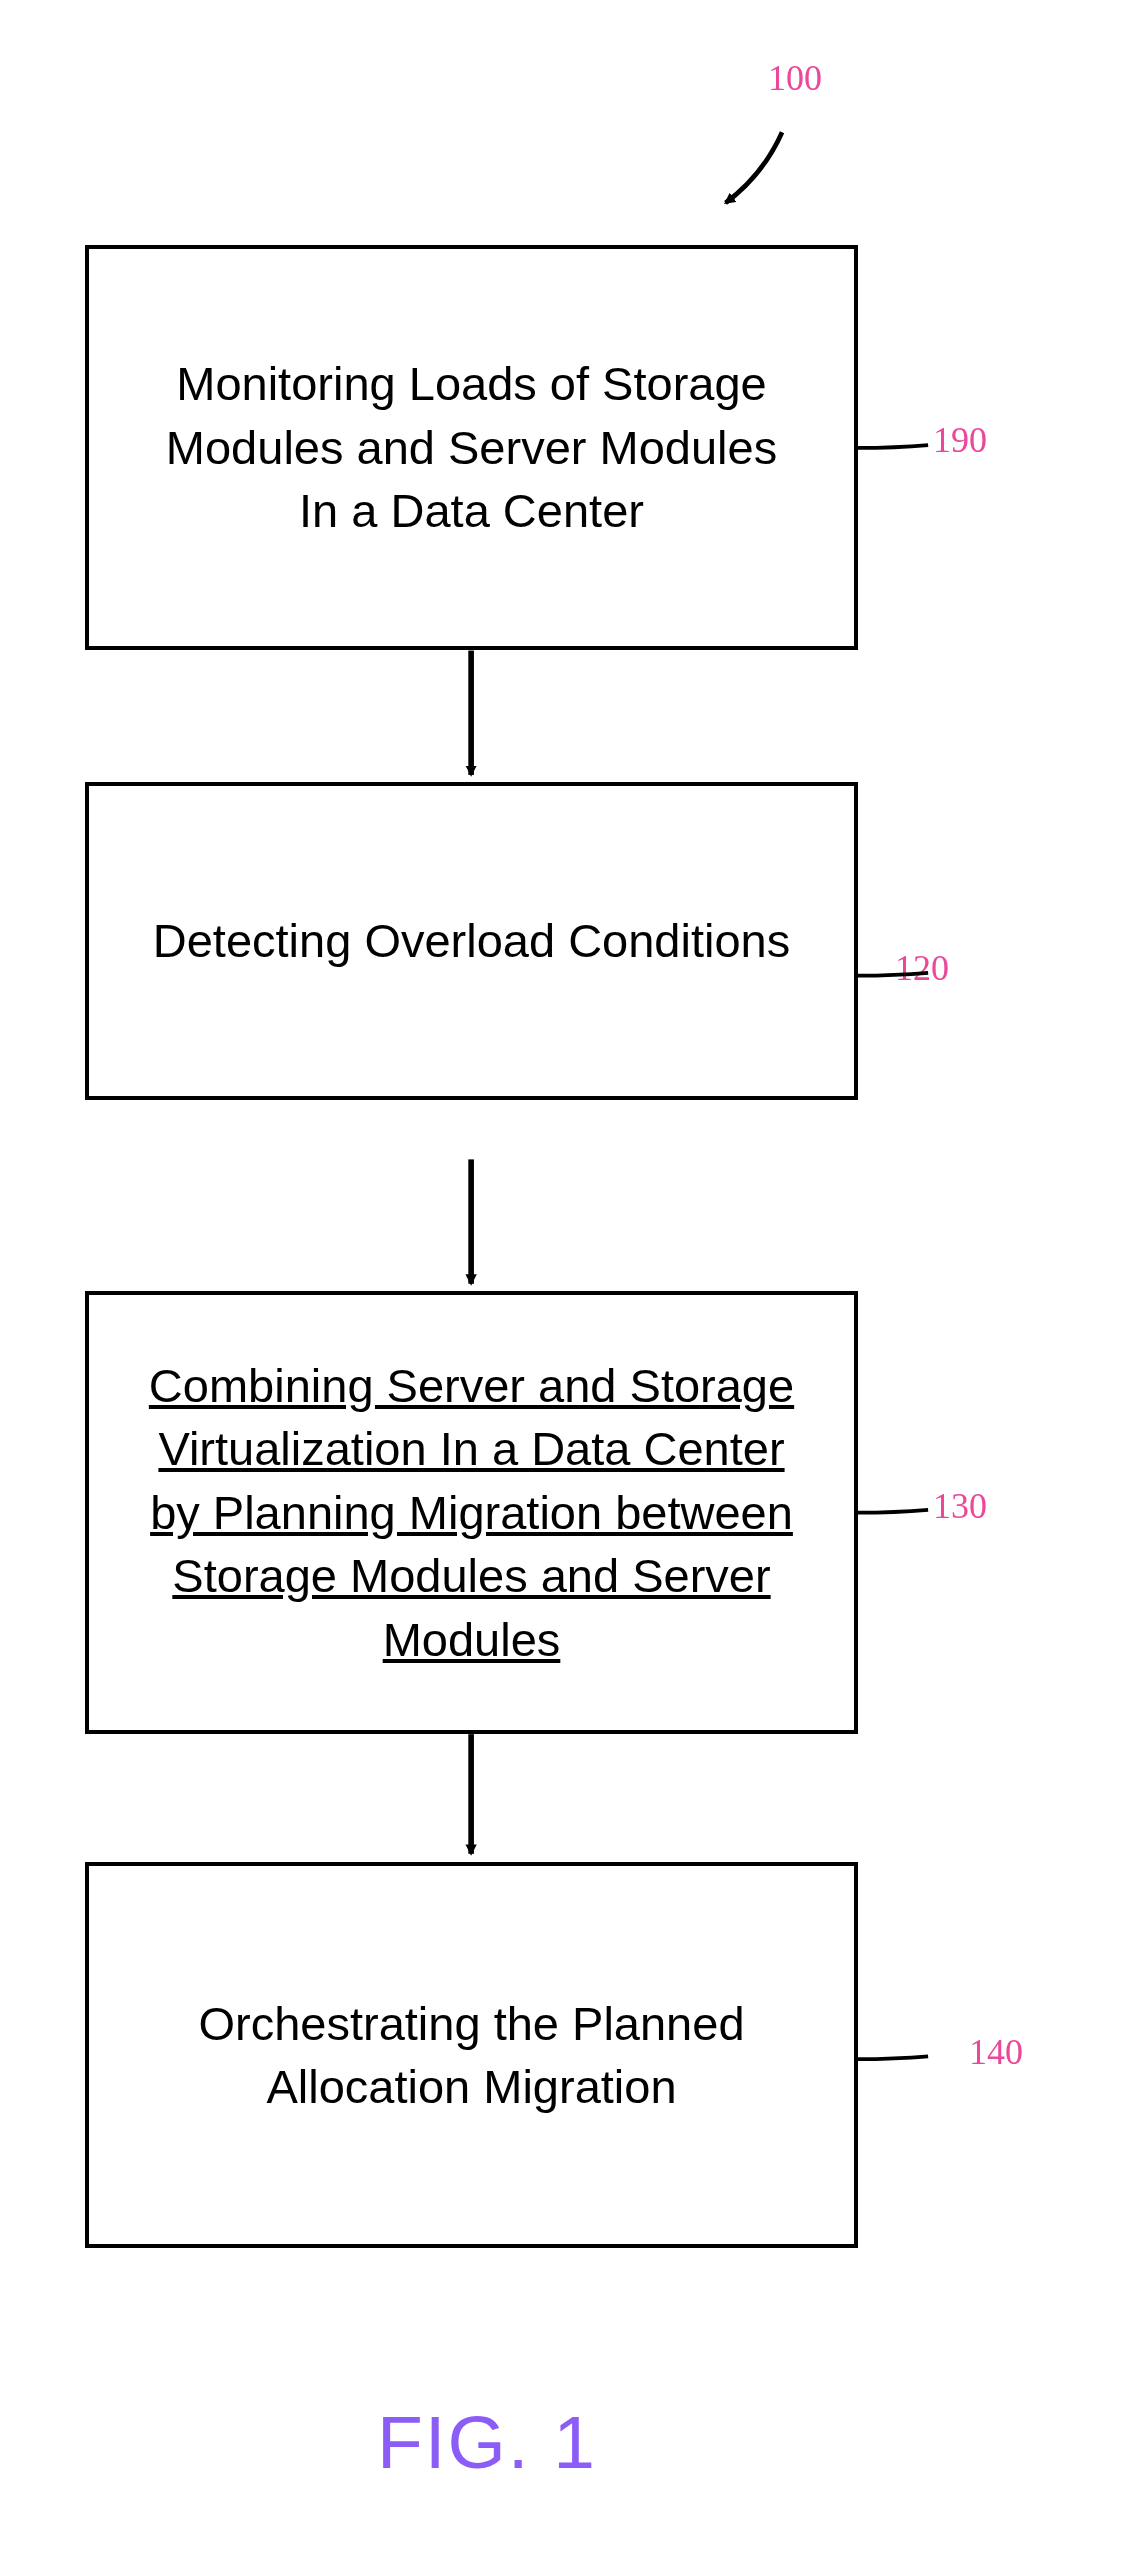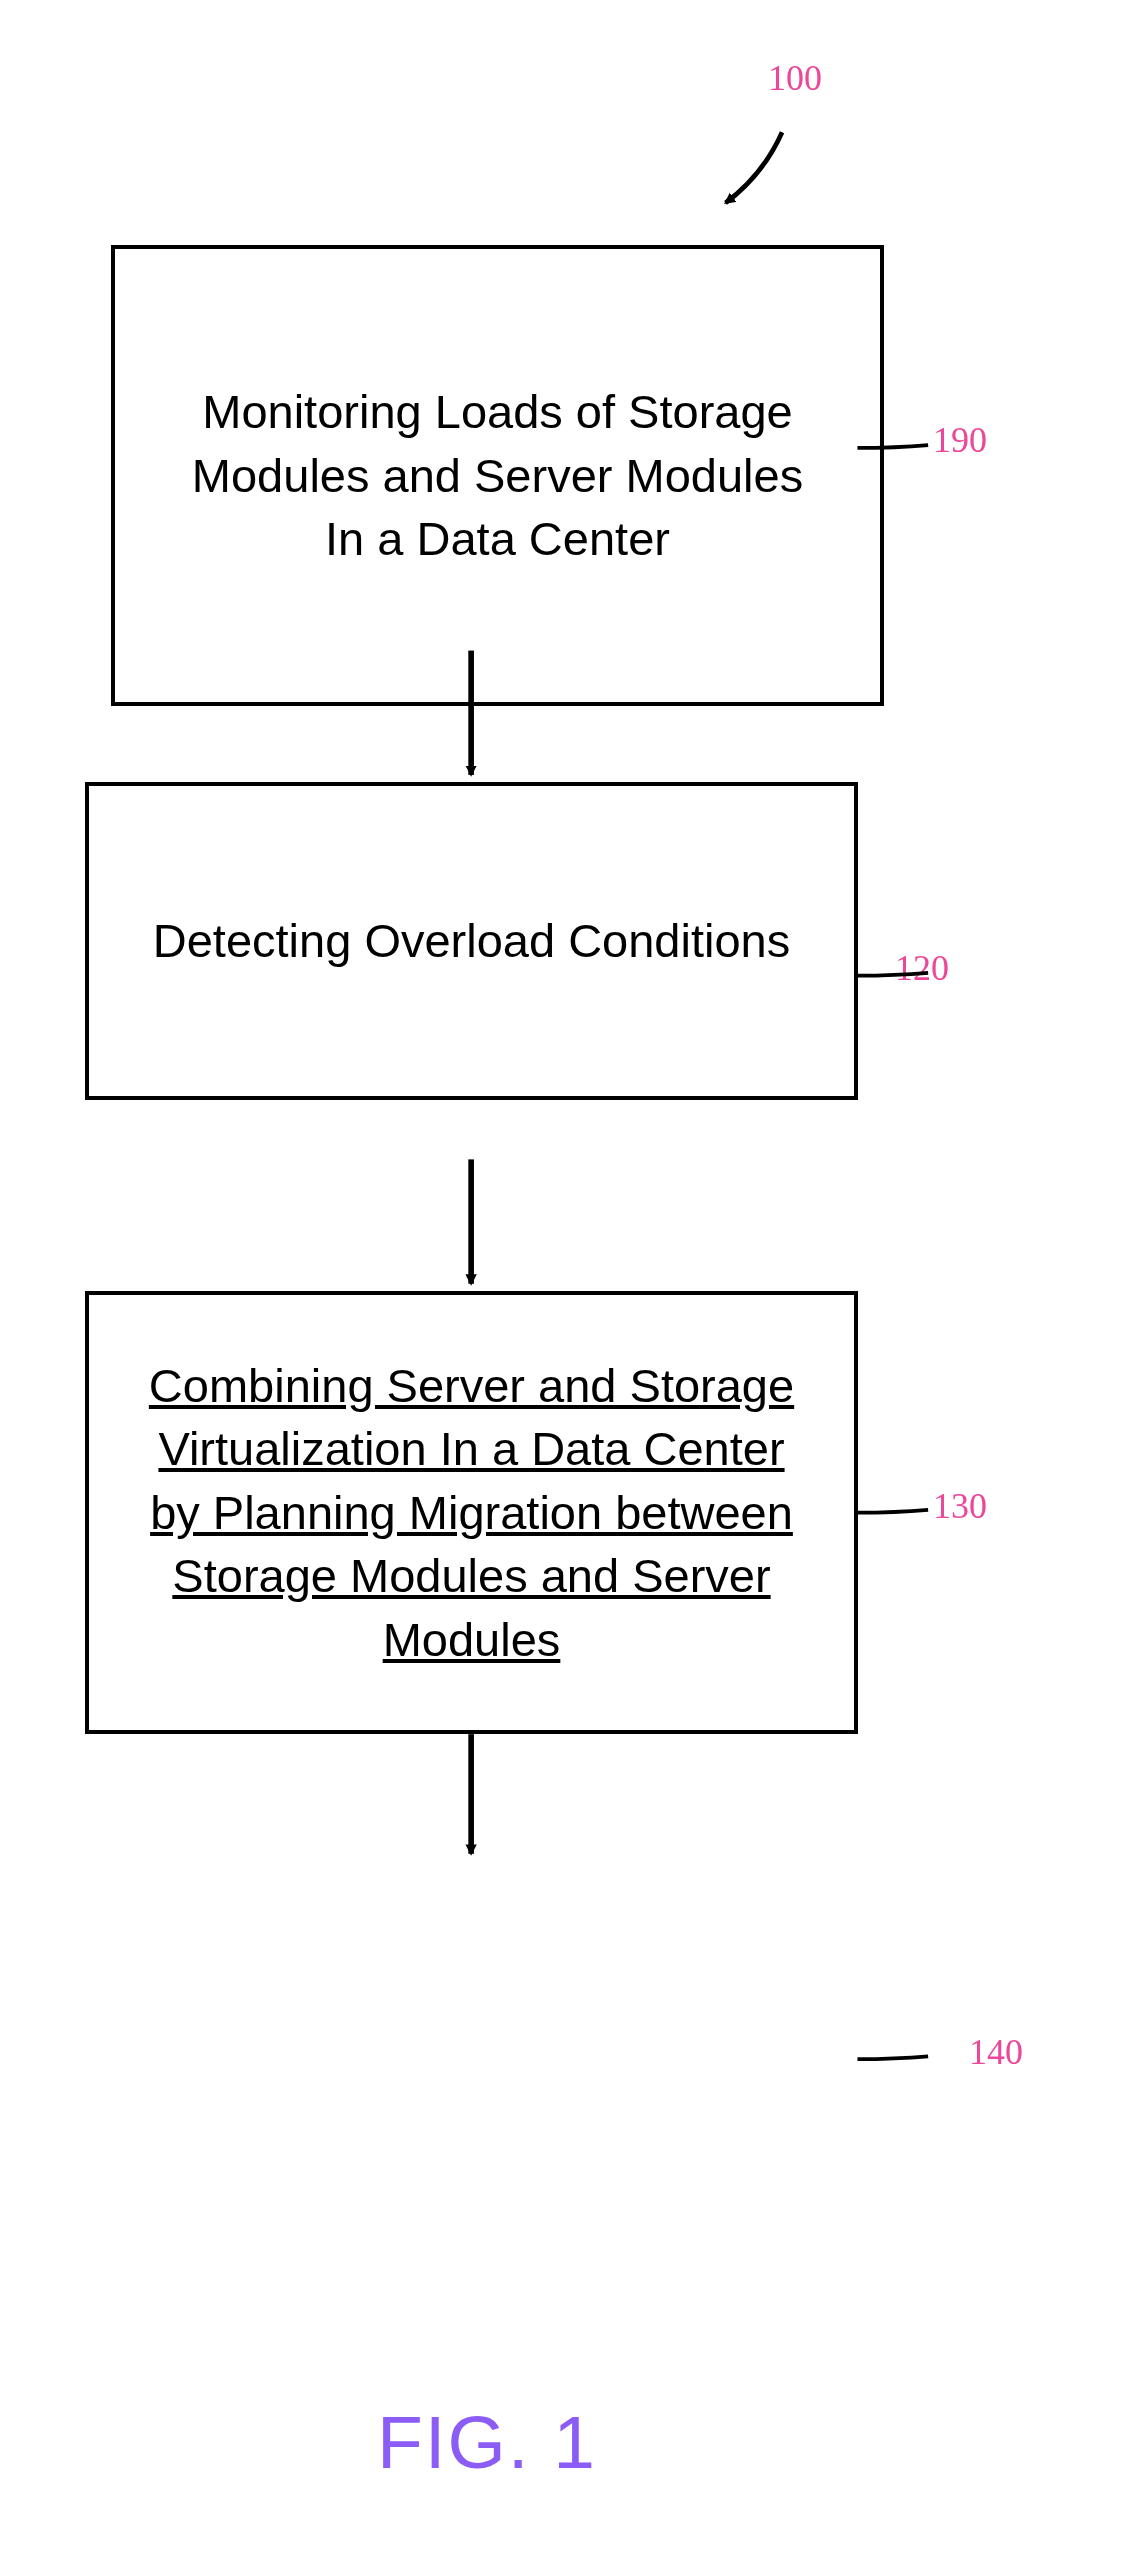--- a/index.html
+++ b/index.html
@@ -48,35 +48,38 @@
     pointer-events: none;
   }
 </style>
 </head>
 <body>
 
 <div class="page">
 
   <div class="ref-label" style="left:768px; top:57px;">100</div>
 
-  <div class="box" style="left:85px; top:245px; width:773px; height:461px;margin-left:26px;">
+  <div class="box" style="left:85px; top:245px; width:773px; height:405px;">
     <span>Monitoring Loads of Storage Modules and Server Modules In a Data Center</span>
   </div>
   <div class="ref-label" style="left:933px; top:419px;">190</div>
 
   <div class="box" style="left:85px; top:782px; width:773px; height:318px;">
     <span>Detecting Overload Conditions</span>
   </div>
   <div class="ref-label" style="left:895px; top:947px;">120</div>
 
   <div class="box" style="left:85px; top:1291px; width:773px; height:443px;text-decoration:underline;">
     <span>Combining Server and Storage Virtualization In a Data Center by Planning Migration between Storage Modules and Server Modules</span>
   </div>
   <div class="ref-label" style="left:933px; top:1485px;">130</div>
 
+  <div class="box" style="left:85px; top:1862px; width:773px; height:386px;">
+    <span>Orchestrating the Planned Allocation Migration</span>
+  </div>
   <div class="ref-label" style="left:933px; top:2031px;margin-left:36px;">140</div>
 
   <div class="fig-caption" style="left:377px; top:2399px;">FIG. 1</div>
 
   <svg class="overlay" width="1126" height="2576" viewBox="0 0 1195 2733">
     <defs>
       <marker id="arrowhead" markerWidth="12" markerHeight="12" refX="10" refY="6" orient="auto" markerUnits="userSpaceOnUse">
         <path d="M0,0 L12,6 L0,12 Z" fill="#000"></path>
       </marker>
     </defs>

